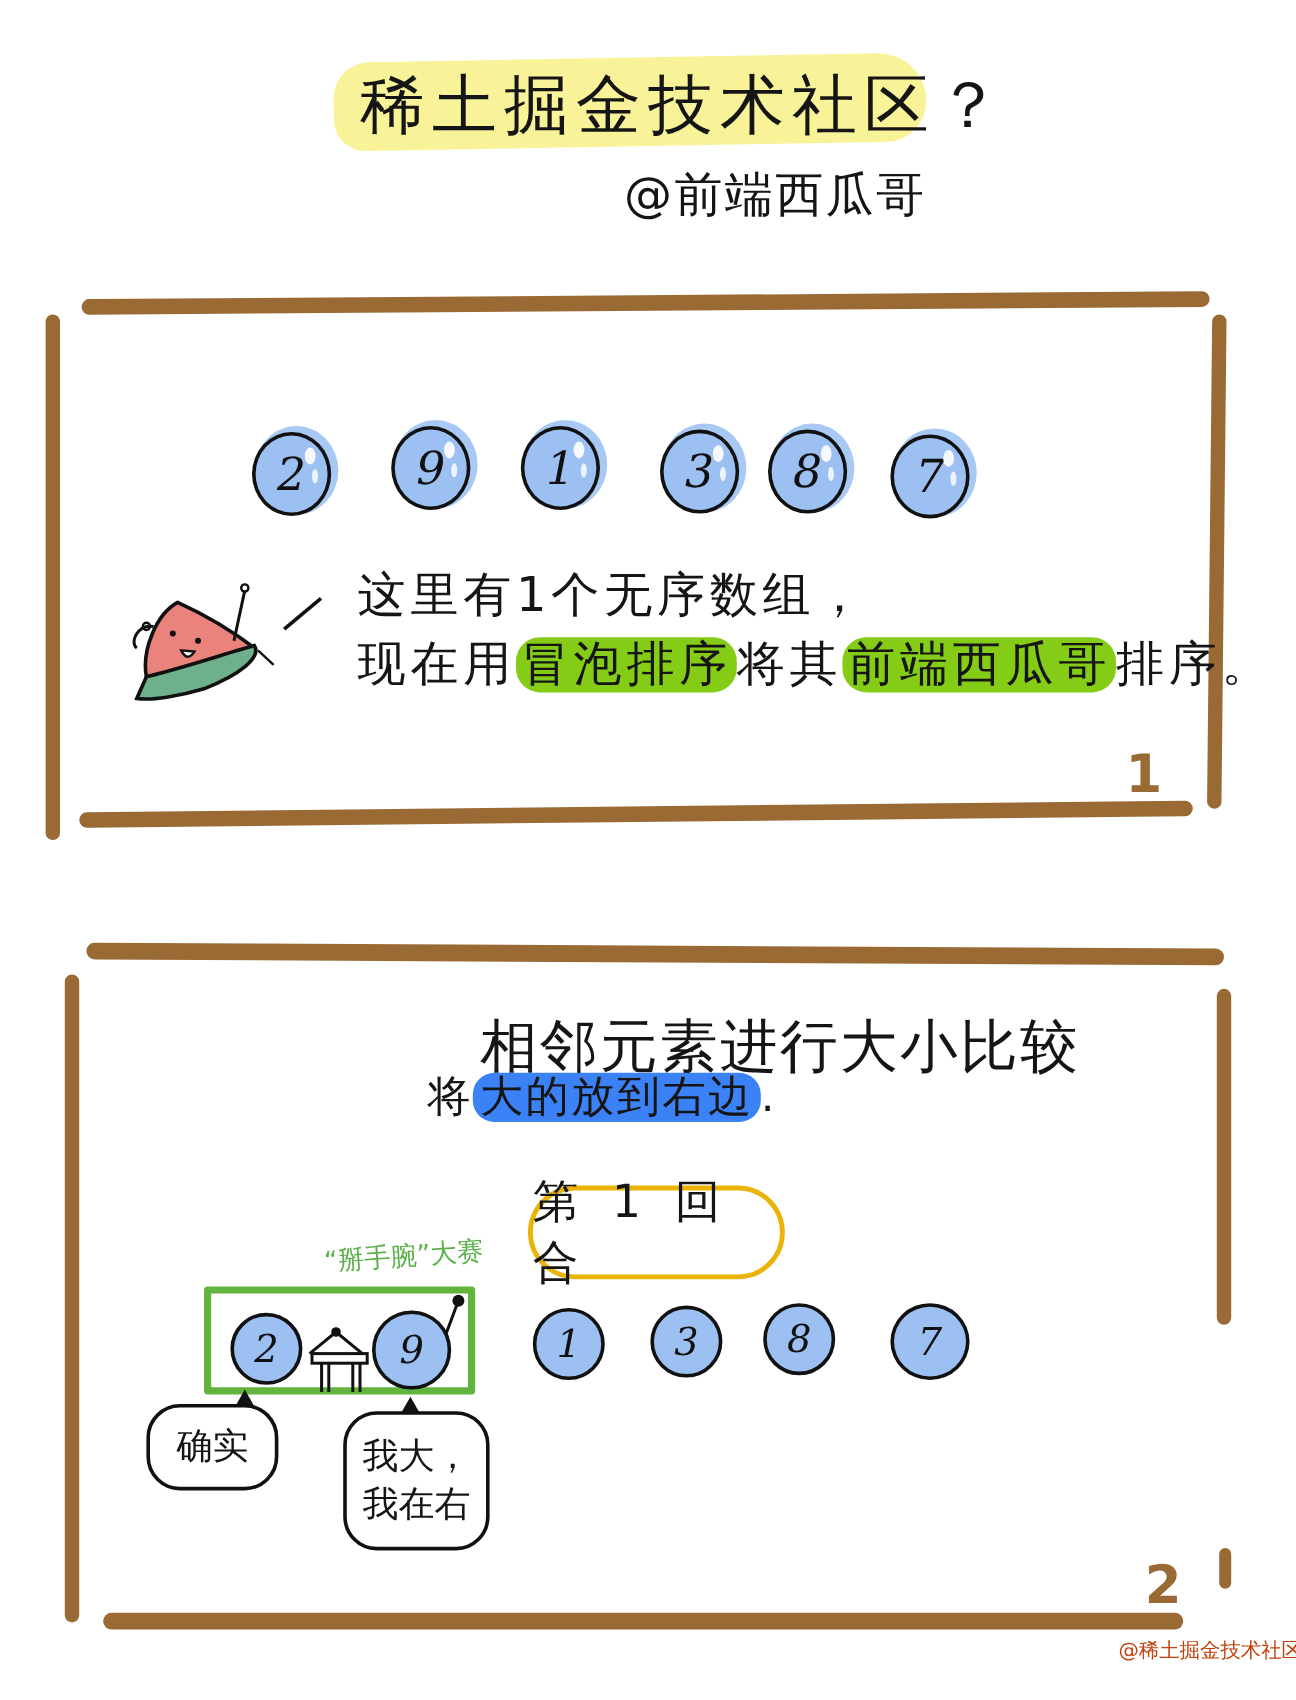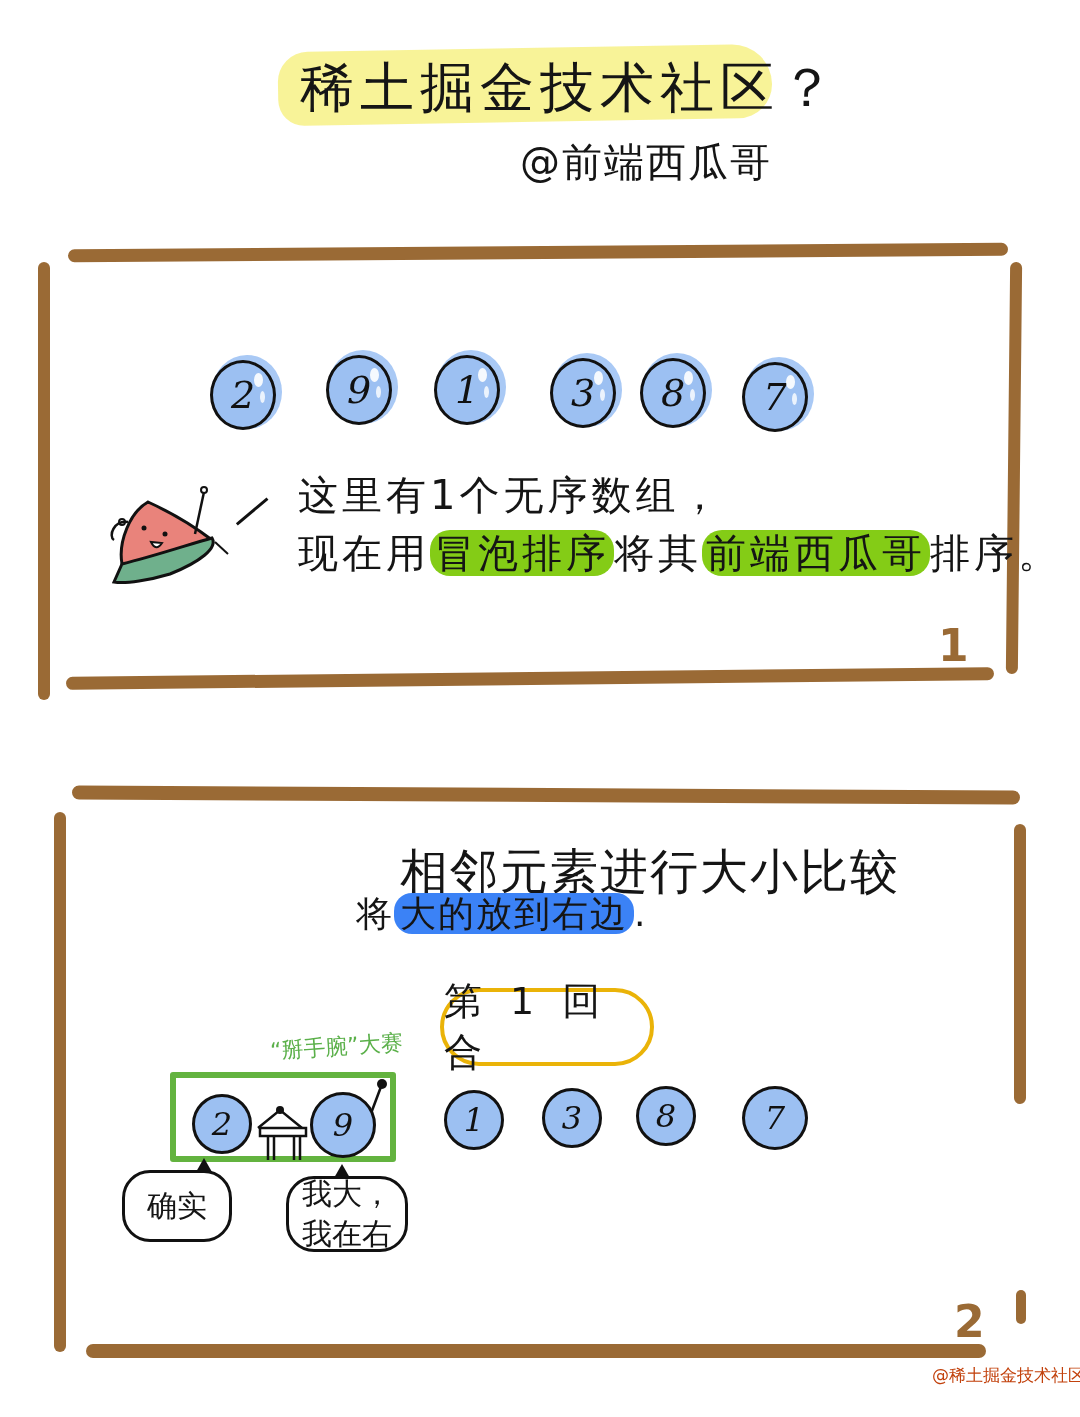--- a/index.html
+++ b/index.html
@@ -160,21 +160,21 @@
     <span>8</span>
     </div>
   <div class="abs bubble small" style="left:742px;top:1086px;width:66px;height:64px;">
     <span>7</span>
     </div>
 
   <div class="abs hand speech" style="left:122px;top:1170px;width:110px;height:72px;">
     <span>确实</span>
   </div>
   <div class="abs" style="left:196px;top:1158px;width:0;height:0;border-left:8px solid transparent;border-right:8px solid transparent;border-bottom:14px solid #111;"></div>
-  <div class="abs hand speech" style="left:286px;top:1176px;width:122px;height:76px;flex-direction:column;align-items:center;">
+  <div class="abs hand speech" style="left:286px;top:1176px;width:122px;height:116px;flex-direction:column;align-items:center;">
     <span>我大，</span>
     <span>我在右</span>
   </div>
   <div class="abs" style="left:334px;top:1164px;width:0;height:0;border-left:8px solid transparent;border-right:8px solid transparent;border-bottom:14px solid #111;"></div>
 
   <div class="abs panel-num" style="left:954px;top:1296px;">2</div>
 </div>
 
 <div class="abs watermark">@稀土掘金技术社区</div>
 

